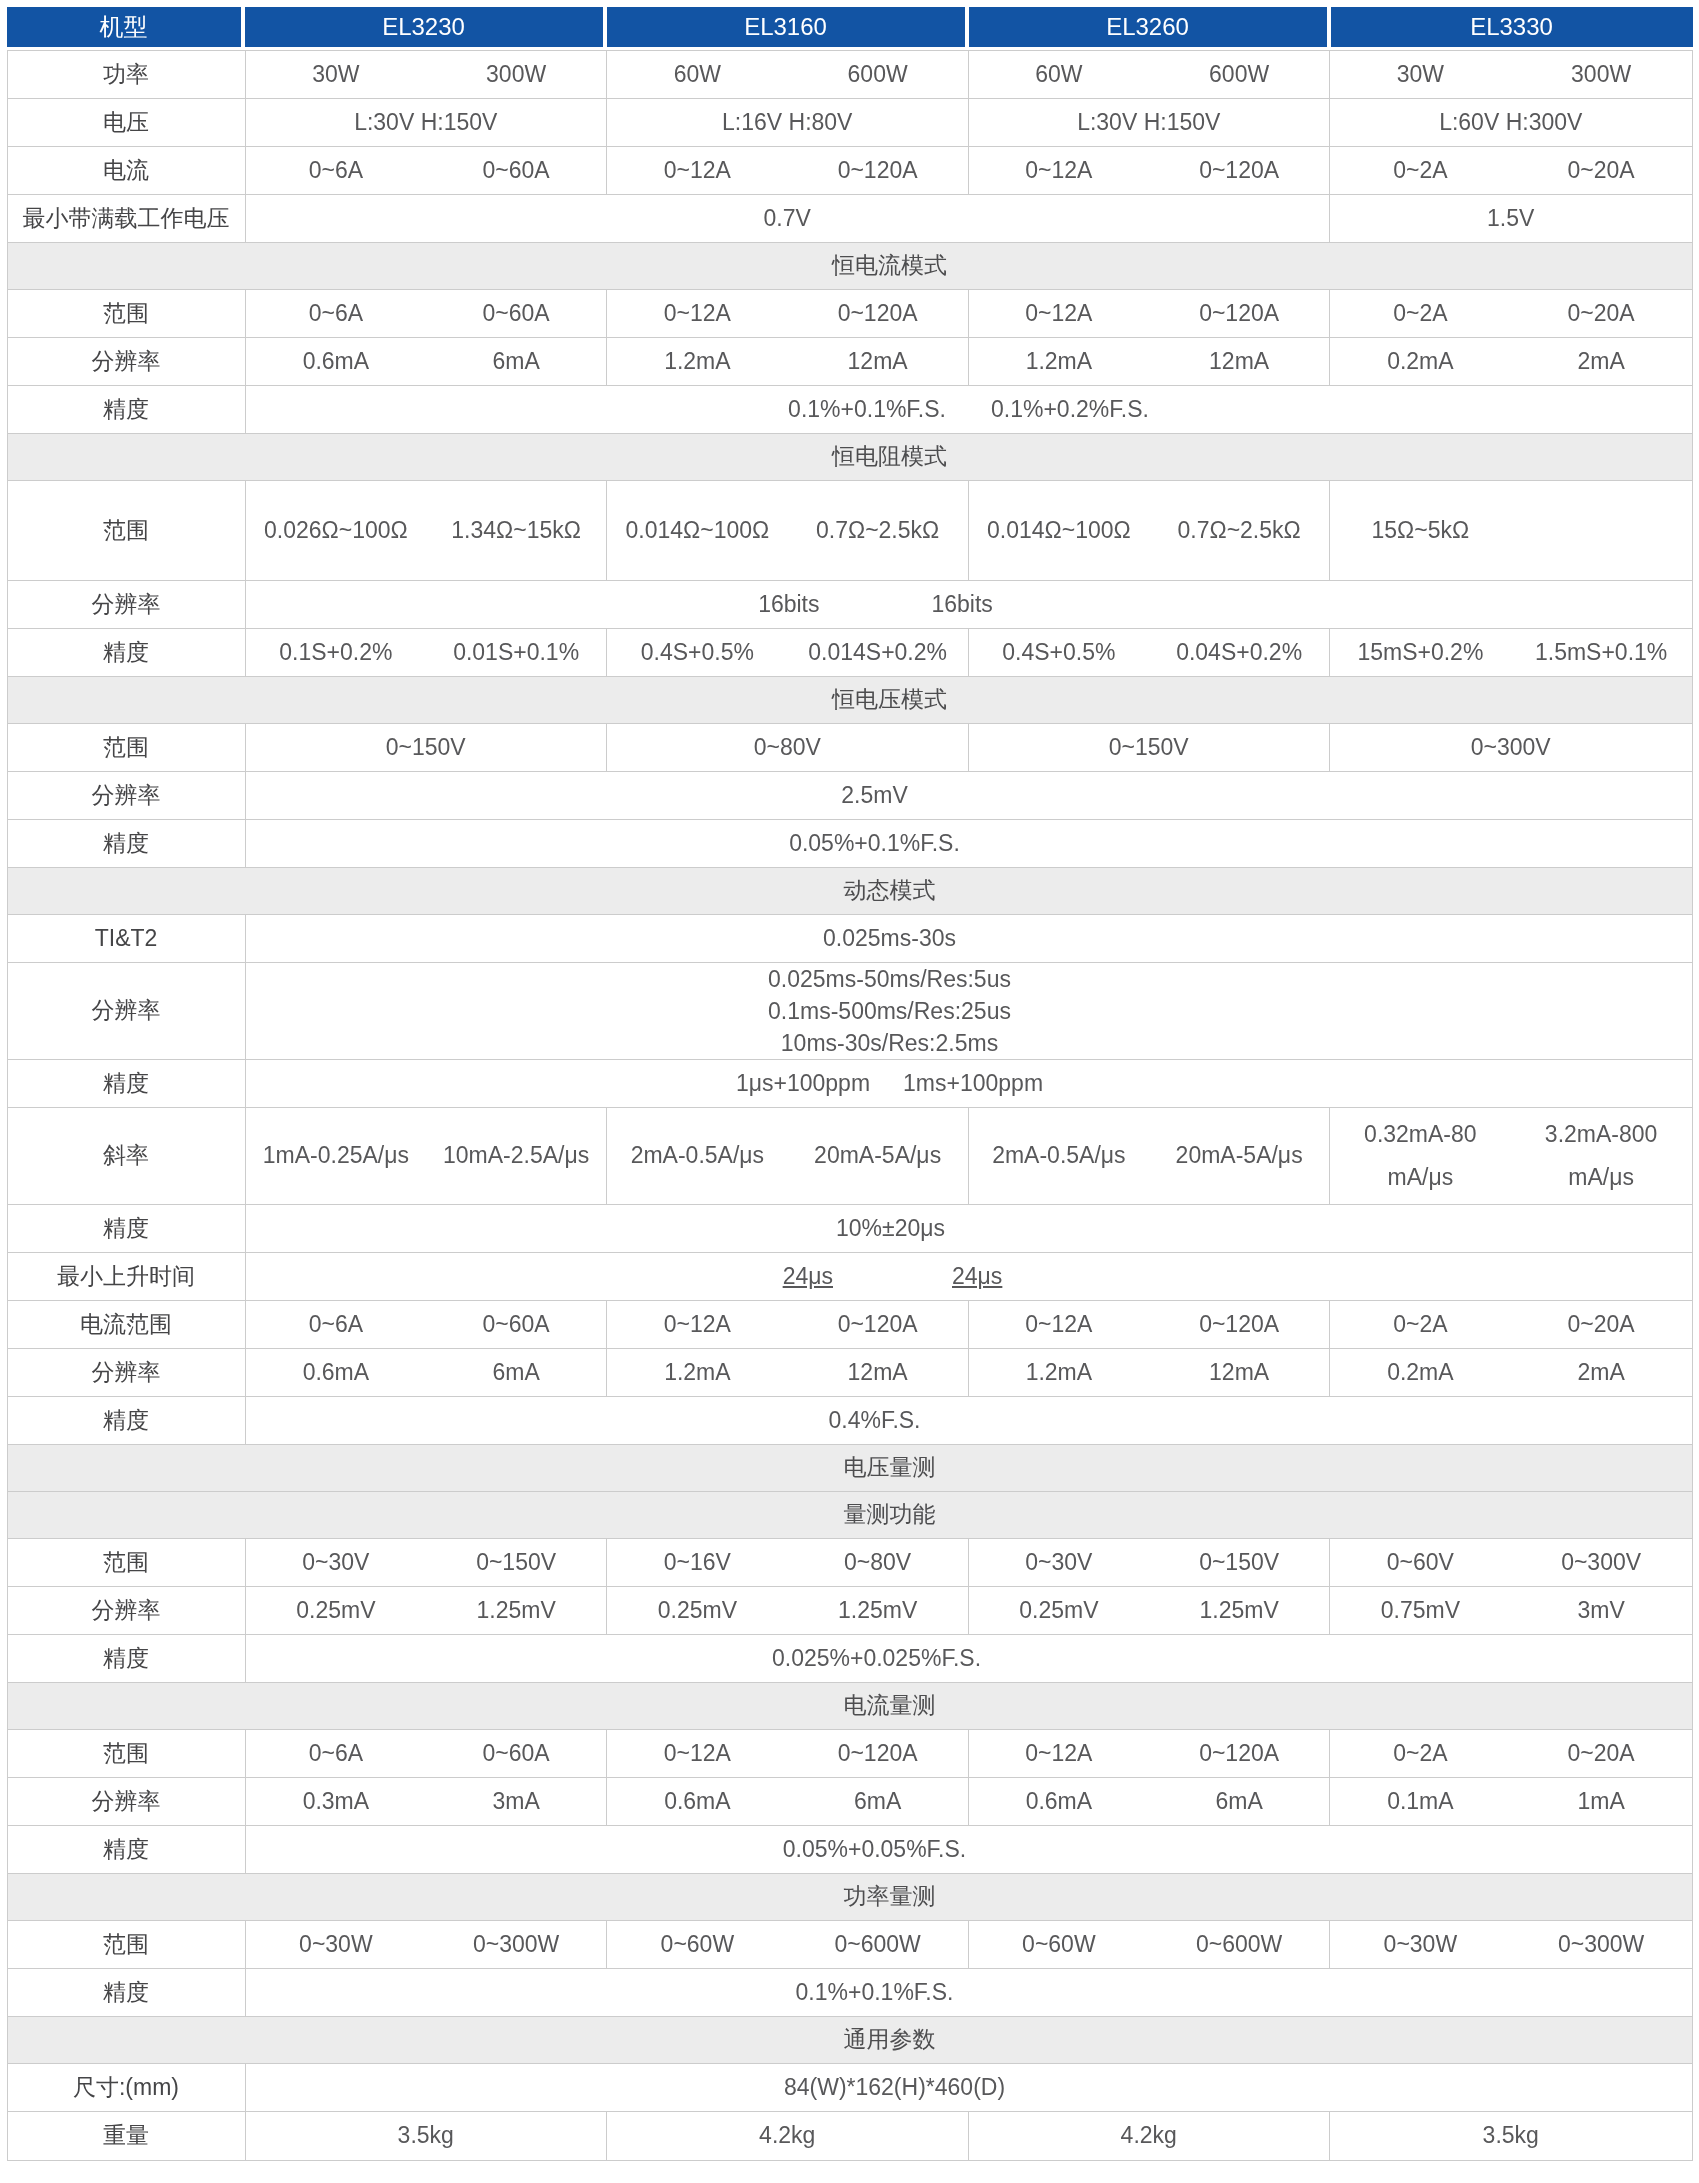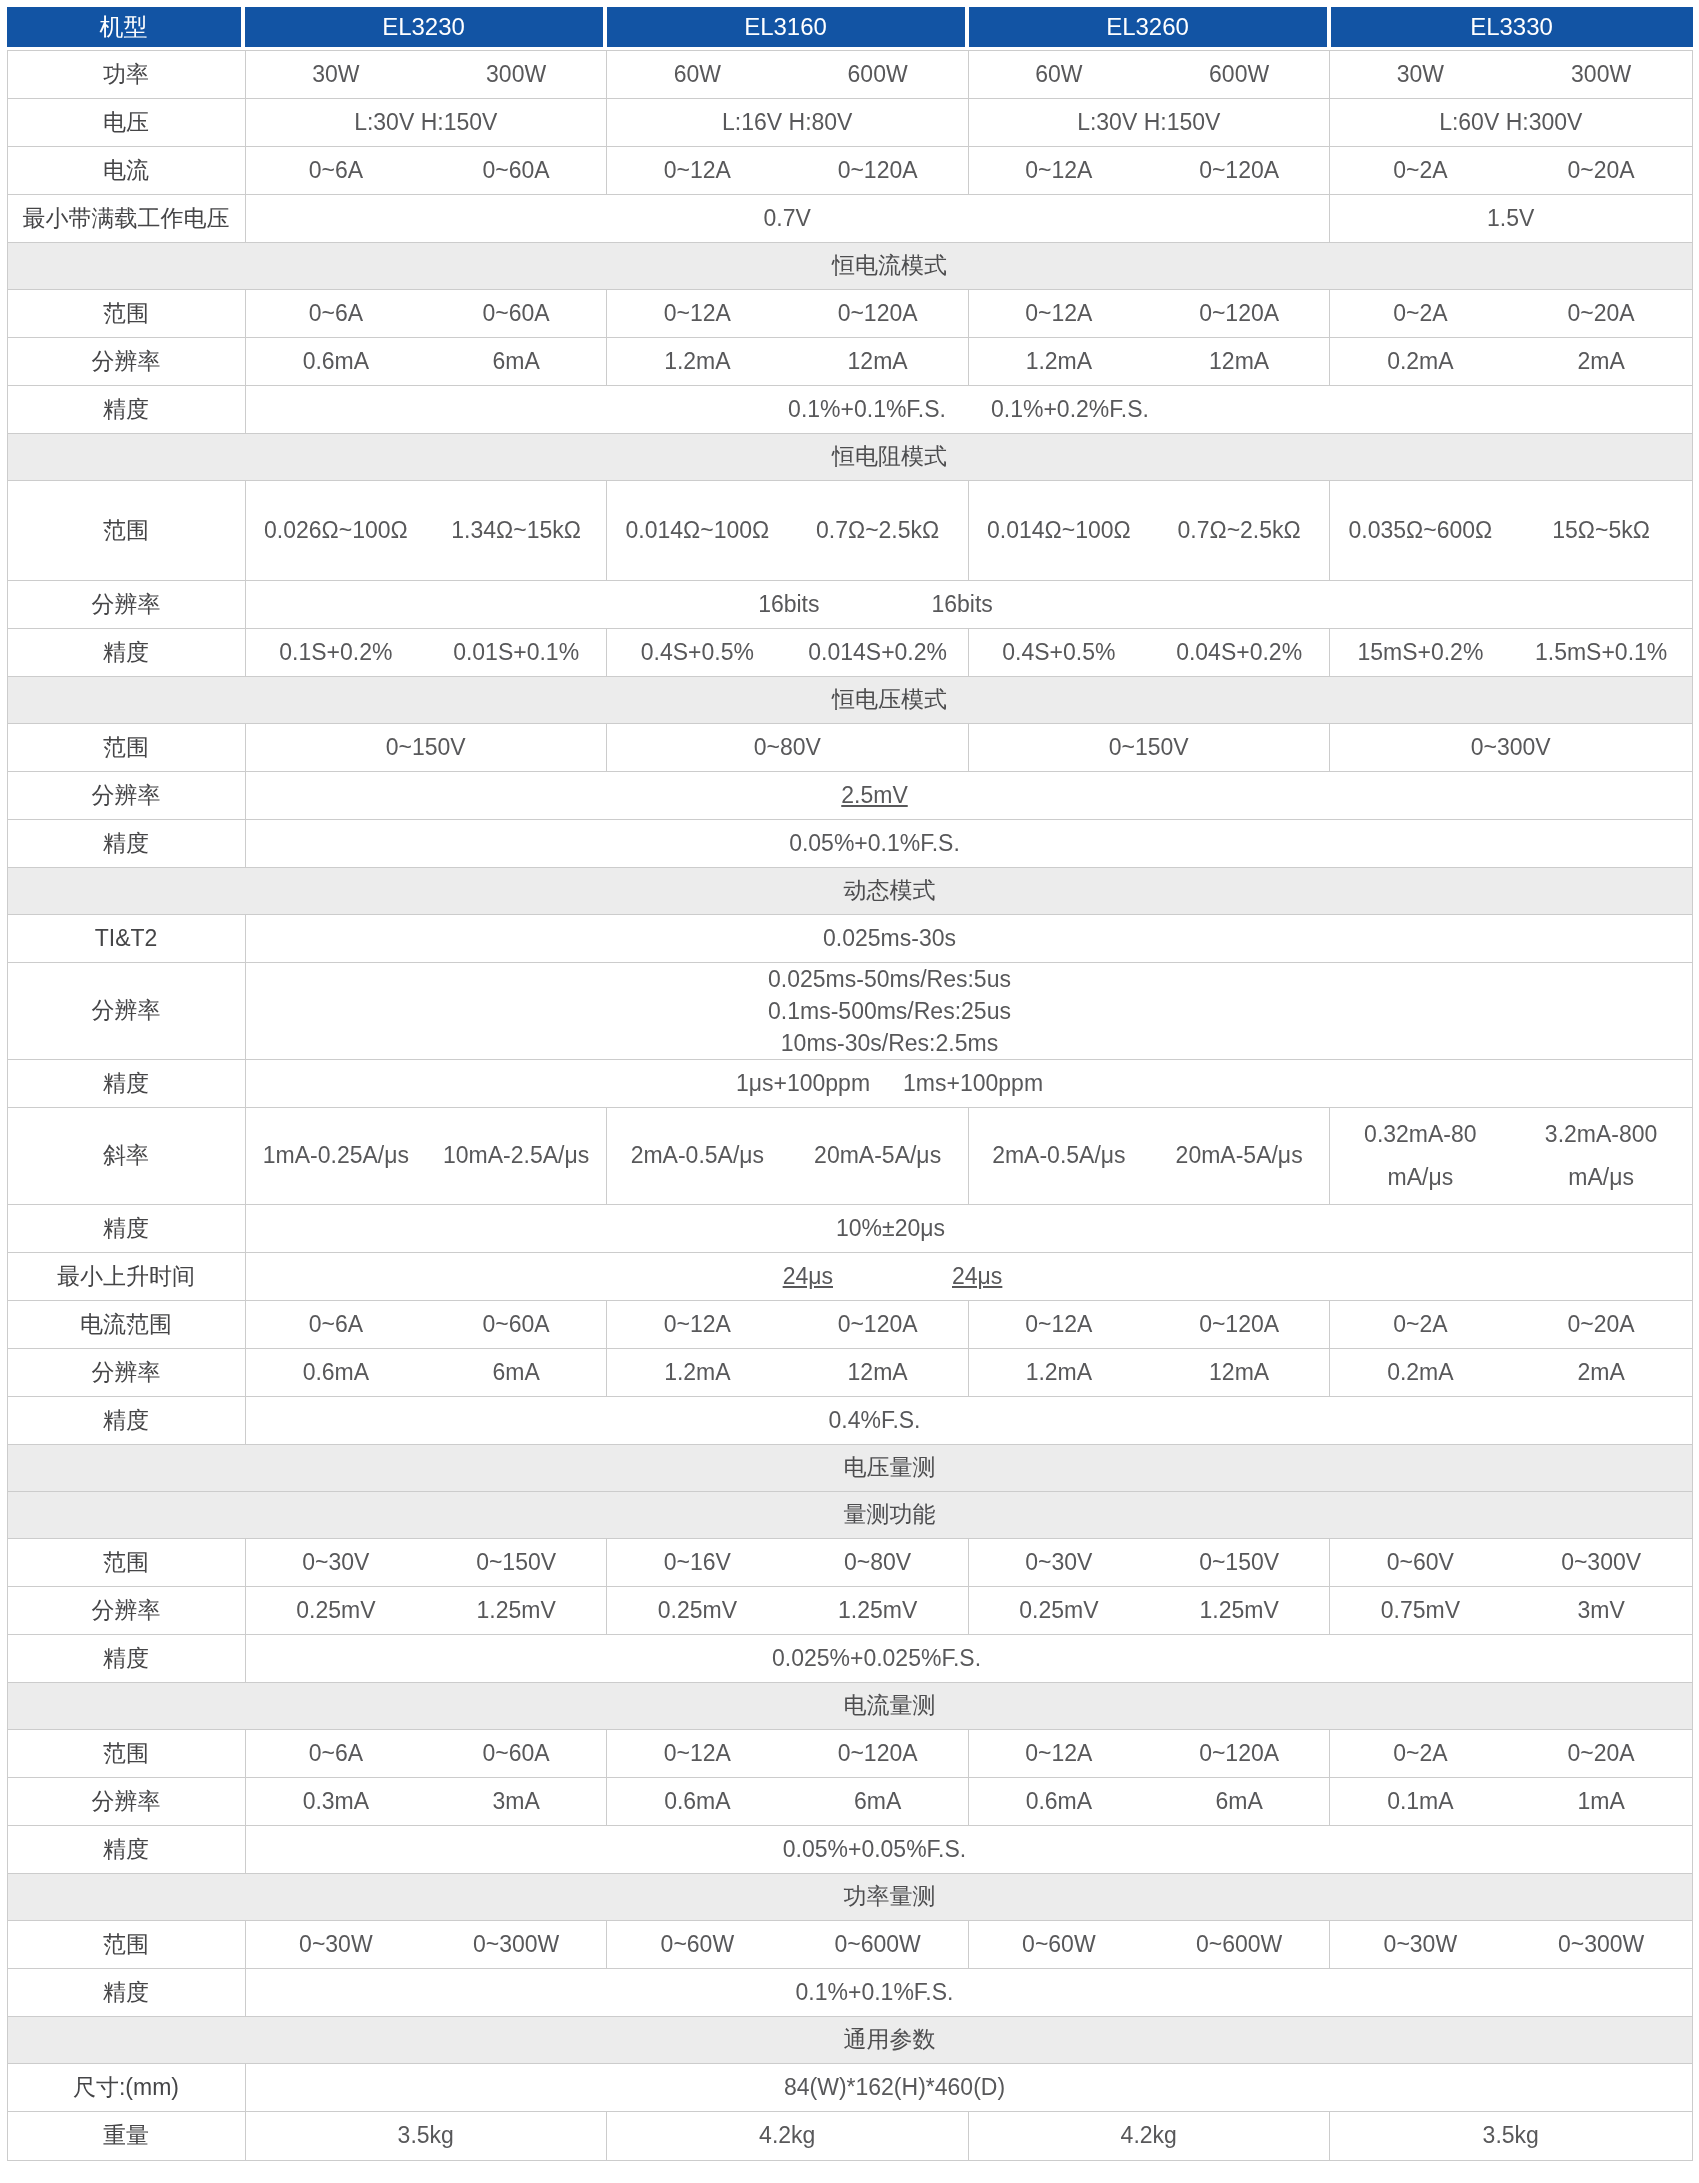--- a/index.html
+++ b/index.html
@@ -209,23 +209,20 @@
         <div class="cell bR" style="grid-column: span 1;">
           <span>0.7Ω~2.5kΩ</span>
         </div>
         <div class="cell" style="grid-column: span 1;">
           <span>0.014Ω~100Ω</span>
         </div>
         <div class="cell bR" style="grid-column: span 1;">
           <span>0.7Ω~2.5kΩ</span>
         </div>
         <div class="cell" style="grid-column: span 1;">
-          <span>0.035Ω~600Ω</span>
-        </div>
-        <div class="cell" style="grid-column: span 1;">
           <span>15Ω~5kΩ</span>
         </div>
       </div>
       <div class="trow data">
         <div class="cell label bR">分辨率</div>
         <div class="cell" style="grid-column: span 8;">
           <div class="pair" style="column-gap: 112px; transform: translateX(-93px);">
             <span>16bits</span>
             <span>16bits</span>
           </div>
@@ -272,21 +269,21 @@
         <div class="cell bR" style="grid-column: span 2;">
           <span>0~150V</span>
         </div>
         <div class="cell" style="grid-column: span 2;">
           <span>0~300V</span>
         </div>
       </div>
       <div class="trow data">
         <div class="cell label bR">分辨率</div>
         <div class="cell" style="grid-column: span 8;">
-          <span style="transform: translateX(-94px); text-decoration: underline;">2.5mV</span>
+          <span style="transform: translateX(-94px);">2.5mV</span>
         </div>
       </div>
       <div class="trow data">
         <div class="cell label bR">精度</div>
         <div class="cell" style="grid-column: span 8;">
           <span style="transform: translateX(-94px);">0.05%+0.1%F.S.</span>
         </div>
       </div>
       <div class="trow band">
         <div class="band-text">动态模式</div>

